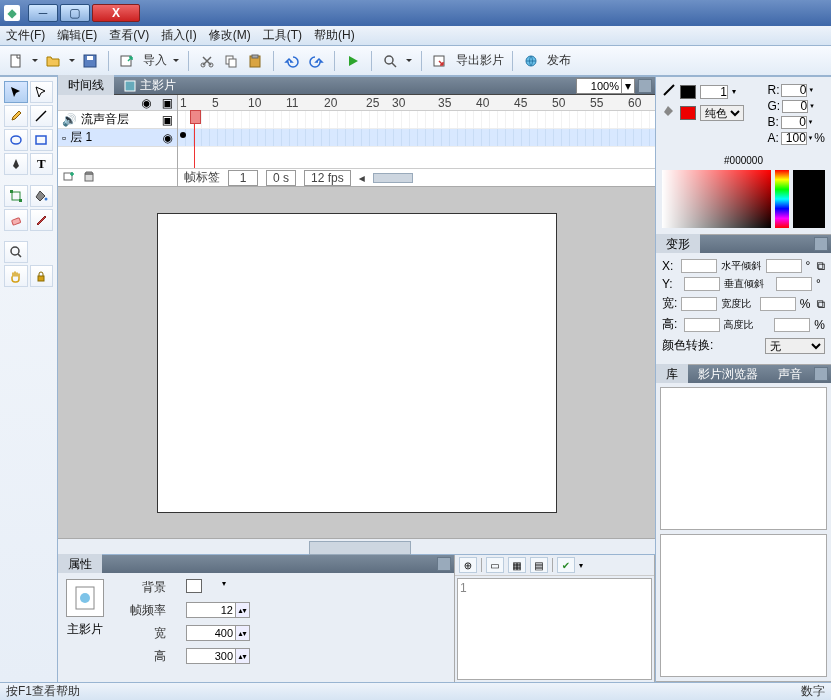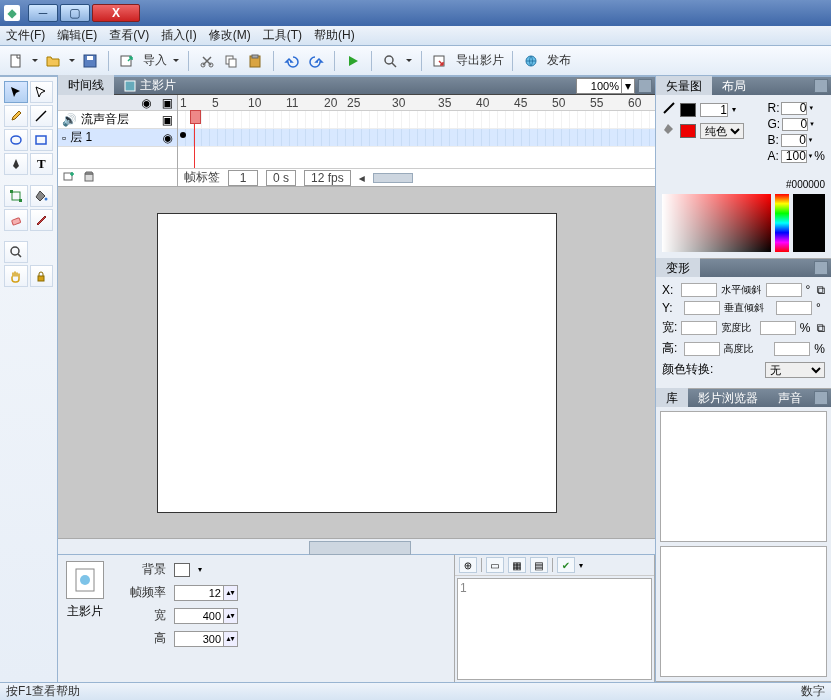--- a/index.html
+++ b/index.html
@@ -47,21 +47,21 @@
 .stage { width:400px; height:300px; background:#fff; border:1px solid #333; }
 .scroll-h { height:16px; background:#e9eef5; border-top:1px solid #aaa; position:relative; }
 .scroll-h::after { content:''; position:absolute; left:42%; top:2px; width:100px; height:12px; background:#cdd6e0; border:1px solid #9ab; }
 .bottom { height:128px; background:#e9eef5; border-top:1px solid #99b4d1; display:flex; }
 .panel { display:flex; flex-direction:column; border-right:1px solid #aaa; }
 .phead { height:18px; background:linear-gradient(#7a8a9b,#5e6e80); display:flex; align-items:center; }
 .phead .ptab { padding:2px 10px; color:#fff; }
 .phead .ptab.on { background:#d0d8e2; color:#000; }
 .phead .pbtn { margin-left:auto; width:14px; height:14px; background:#9ab; border:1px solid #678; margin-right:3px; }
 .pbody { flex:1; background:#e9eef5; padding:6px 8px; font-size:11px; overflow:hidden; }
-.prop-row { display:flex; align-items:center; gap:8px; margin-bottom:6px; }
+.prop-row { display:flex; align-items:flex-start; gap:20px; margin-bottom:6px; }
 .prop-row .lbl { width:50px; text-align:right; color:#333; }
 .numbox { display:flex; align-items:center; }
 .numbox input { width:50px; height:16px; border:1px solid #999; text-align:right; padding:0 2px; font-size:11px; }
 .numbox .spin { width:14px; height:16px; border:1px solid #999; border-left:0; background:#eef; font-size:8px; display:flex; flex-direction:column; justify-content:center; align-items:center; }
 .link-a { color:#1040c0; text-decoration:underline; cursor:pointer; }
 .thumb { width:38px; height:38px; border:1px solid #999; background:#fff; display:flex; align-items:center; justify-content:center; }
 .right { width:176px; background:#e9eef5; border-left:1px solid #99b4d1; display:flex; flex-direction:column; }
 .rpanel { border-bottom:1px solid #aaa; display:flex; flex-direction:column; }
 .rbody { background:#e9eef5; padding:6px; font-size:11px; }
 .swatch { width:16px; height:14px; border:1px solid #666; display:inline-block; }
@@ -352,21 +352,21 @@
               </svg></span>
         </div>
       </div>
       <div class="frames">
         <div class="ruler">
           <span style="left:2px">1</span>
             <span style="left:34px">5</span>
             <span style="left:70px">10</span>
             <span style="left:108px">11</span>
             <span style="left:146px">20</span>
-            <span style="left:169px">25</span>
+            <span style="left:188px">25</span>
             <span style="left:214px">30</span>
             <span style="left:260px">35</span>
             <span style="left:298px">40</span>
             <span style="left:336px">45</span>
             <span style="left:374px">50</span>
             <span style="left:412px">55</span>
             <span style="left:450px">60</span>
         </div>
         <div style="position:relative;flex:1">
           <div class="frow"></div>
@@ -386,20 +386,24 @@
       </div>
     </div>
 
     <div class="stage-wrap">
       <div class="stage"></div>
     </div>
     <div class="scroll-h"></div>
 
     <div class="bottom">
       <div class="panel" style="flex:1">
+        <div class="phead">
+            <div class="ptab on">属性</div>
+            <div class="pbtn"></div>
+          </div>
         <div class="pbody" style="display:flex;gap:12px">
           <div style="display:flex;flex-direction:column;align-items:center;gap:4px">
             <div class="thumb">
                 <svg width="20" height="24" viewBox="0 0 20 24">
                   <rect x="1" y="1" width="18" height="22" fill="#fff" stroke="#888"></rect>
                   <circle cx="10" cy="12" r="5" fill="#7dc3e8"></circle>
                 </svg>
               </div>
             <span>主影片</span>
           </div>
@@ -449,25 +453,20 @@
               <span class="ln">1</span>
             </div>
         </div>
       </div>
     </div>
   </div>
 
   <div class="right">
 
     <div class="rpanel">
-      <div class="phead">
-          <div class="ptab on">矢量图</div>
-          <div class="ptab">布局</div>
-          <div class="pbtn"></div>
-        </div>
       <div class="rbody">
         <div style="display:flex;gap:10px">
           <div style="flex:1">
             <div style="display:flex;align-items:center;gap:4px;margin-bottom:4px">
               <span><svg width="14" height="14" viewBox="0 0 14 14">
                     <path d="M2 12L12 2" stroke="#000" stroke-width="2"></path>
                   </svg></span>
               <span class="swatch" style="background:#000"></span>
               <input style="width: 28px; height: 14px; border: 1px solid rgb(153, 153, 153); text-align: right;" value="1">
               <span style="font-size:8px">▾</span>
@@ -497,21 +496,21 @@
                 <span style="font-size:7px">▾</span>
               </div>
             <div style="display:flex;align-items:center;gap:2px">
                 <span>A:</span>
                 <input style="width: 26px; height: 13px; border: 1px solid rgb(153, 153, 153); text-align: right;" value="100">
                 <span style="font-size:7px">▾</span>
                 <span>%</span>
               </div>
           </div>
         </div>
-        <div style="text-align:right;font-size:10px;margin-top:16px">#000000</div>
+        <div style="text-align:center;font-size:10px;margin-top:10px">#000000</div>
         <div class="colorfield">
           <div class="gradient-main"></div>
           <div class="hue"></div>
           <div class="cur-color"></div>
         </div>
       </div>
     </div>
 
     <div class="rpanel">
       <div class="phead">

